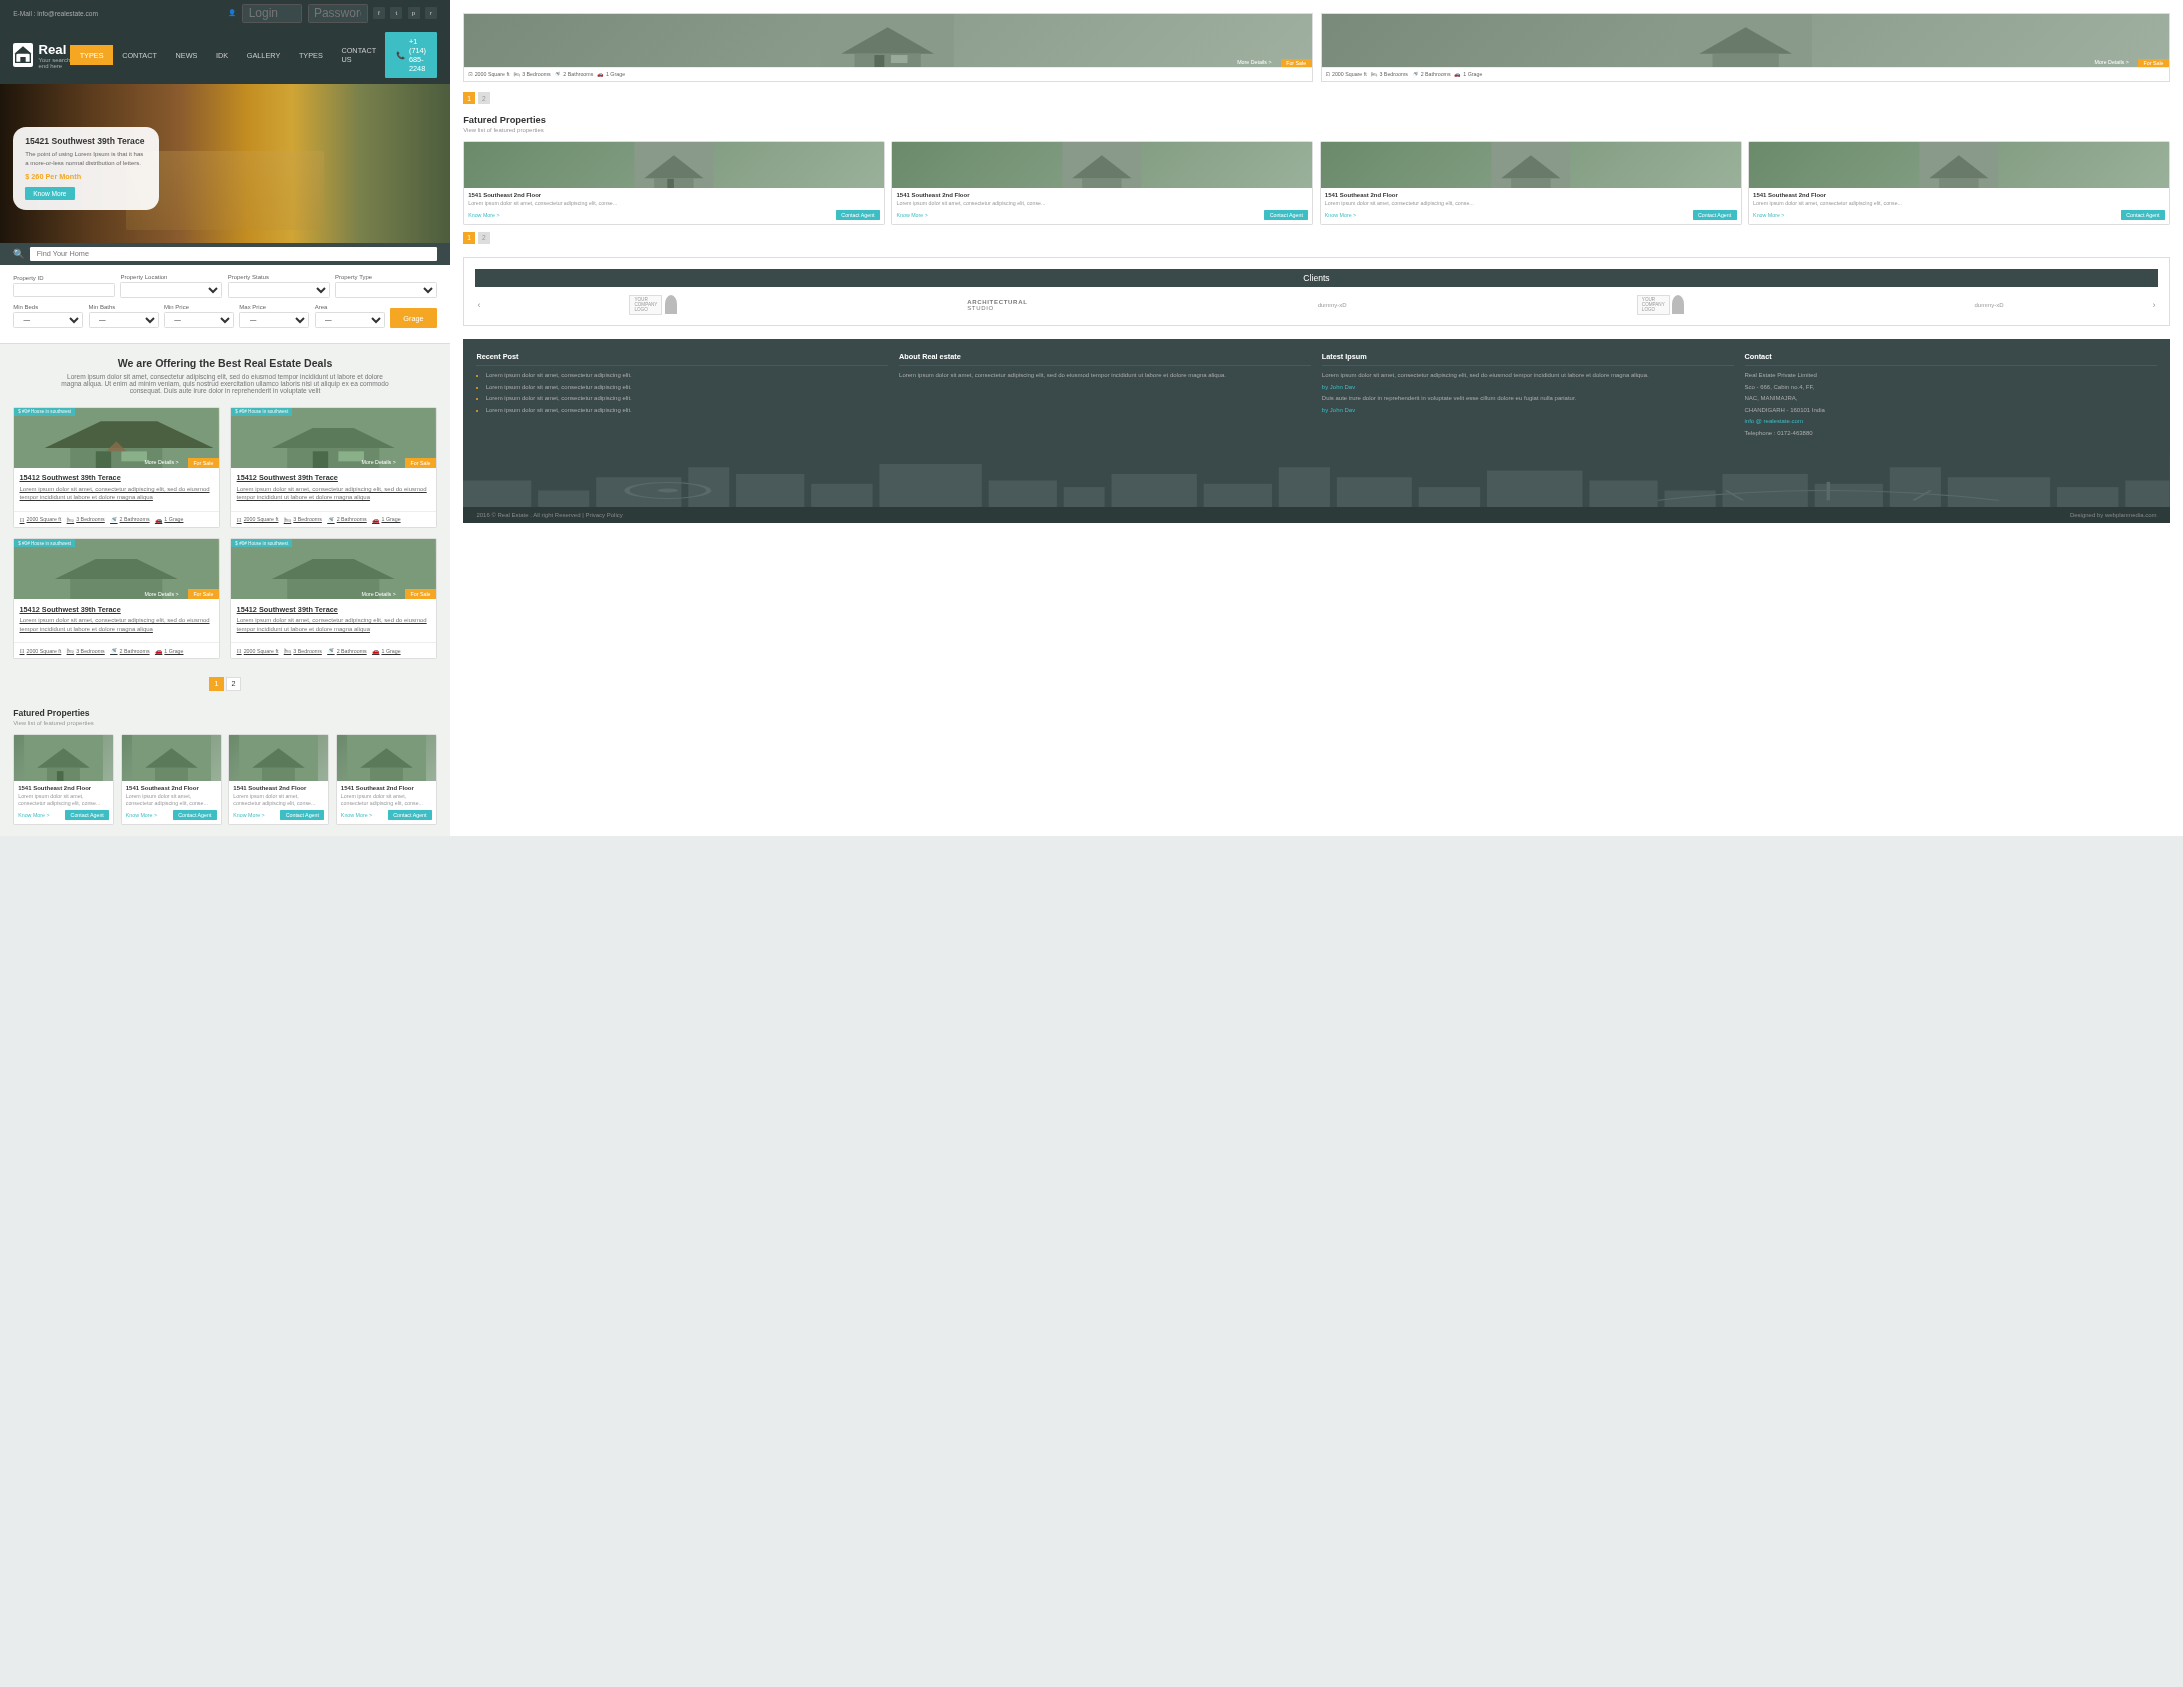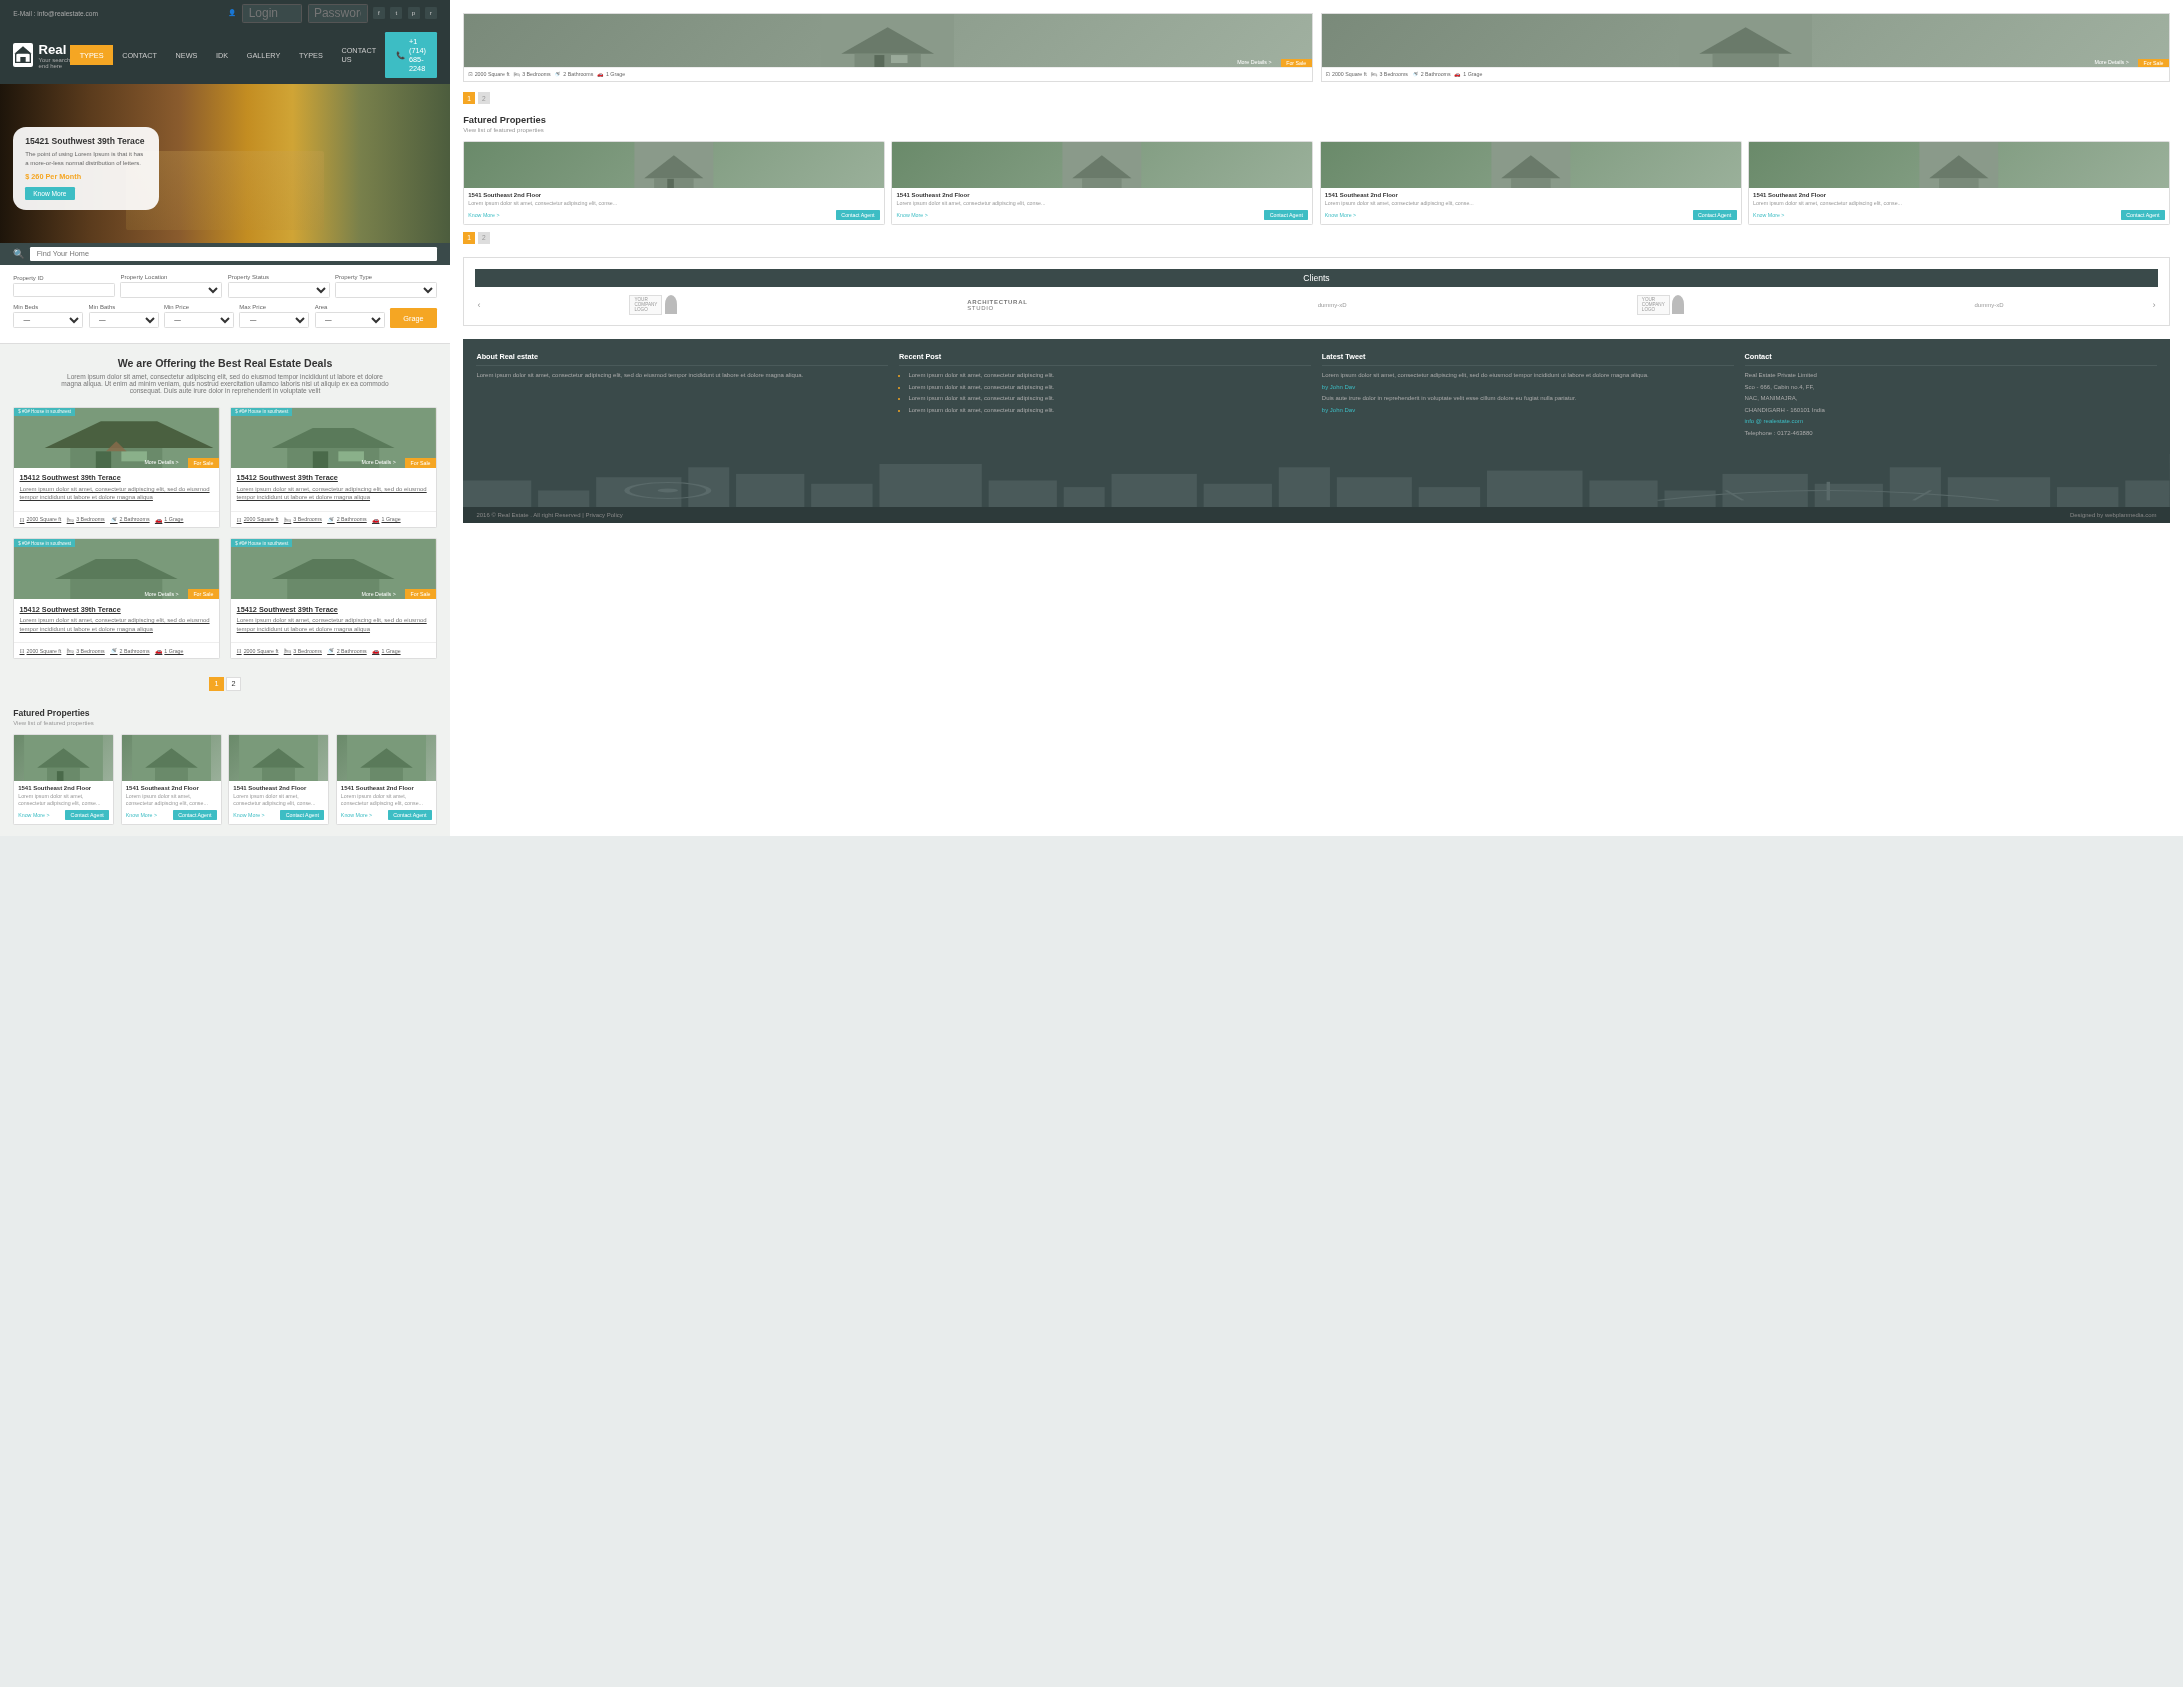--- a/index.html
+++ b/index.html
@@ -667,34 +667,34 @@
           <div class="client-logo">
             <div style="font-size:6px;color:#999;">dummy-xD</div>
           </div>
         </div>
         <span class="carousel-arrow">›</span>
       </div>
     </div>
 
     <div class="footer-section">
       <div class="footer-col">
-        <h4>About Real estate</h4>
-        <p>Lorem ipsum dolor sit amet, consectetur adipiscing elit, sed do eiusmod tempor incididunt ut labore et dolore magna aliqua.</p>
-      </div>
-      <div class="footer-col">
         <h4>Recent Post</h4>
         <ul>
           <li>Lorem ipsum dolor sit amet, consectetur adipiscing elit.</li>
           <li>Lorem ipsum dolor sit amet, consectetur adipiscing elit.</li>
           <li>Lorem ipsum dolor sit amet, consectetur adipiscing elit.</li>
           <li>Lorem ipsum dolor sit amet, consectetur adipiscing elit.</li>
         </ul>
       </div>
       <div class="footer-col">
-        <h4>Latest Tweet</h4>
+        <h4>About Real estate</h4>
+        <p>Lorem ipsum dolor sit amet, consectetur adipiscing elit, sed do eiusmod tempor incididunt ut labore et dolore magna aliqua.</p>
+      </div>
+      <div class="footer-col">
+        <h4>Latest Ipsum</h4>
         <p>Lorem ipsum dolor sit amet, consectetur adipiscing elit, sed do eiusmod tempor incididunt ut labore et dolore magna aliqua.</p>
         <p style="color:#3dbdc4;">by John Dav</p>
         <p>Duis aute irure dolor in reprehenderit in voluptate velit esse cillum dolore eu fugiat nulla pariatur.</p>
         <p style="color:#3dbdc4;">by John Dav</p>
       </div>
       <div class="footer-col">
         <h4>Contact</h4>
         <p>Real Estate Private Limited</p>
         <p>Sco - 666, Cabin no.4, FF,</p>
         <p>NAC, MANIMAJRA,</p>

